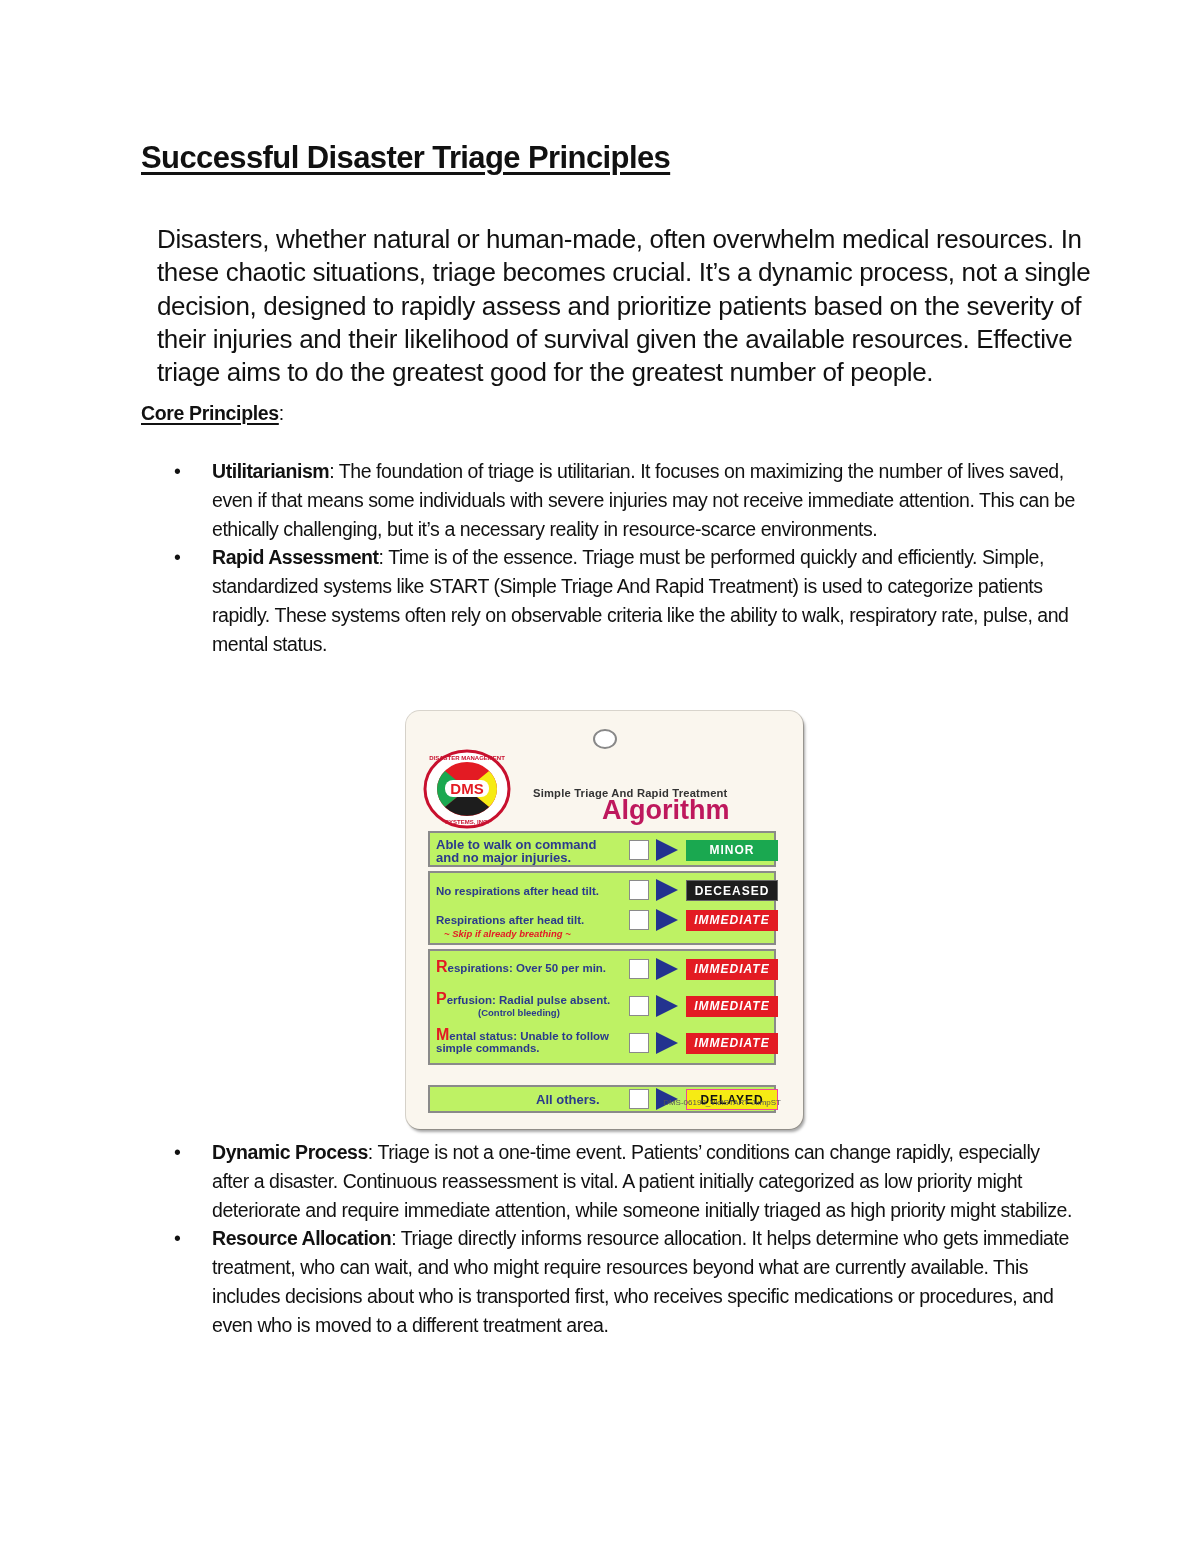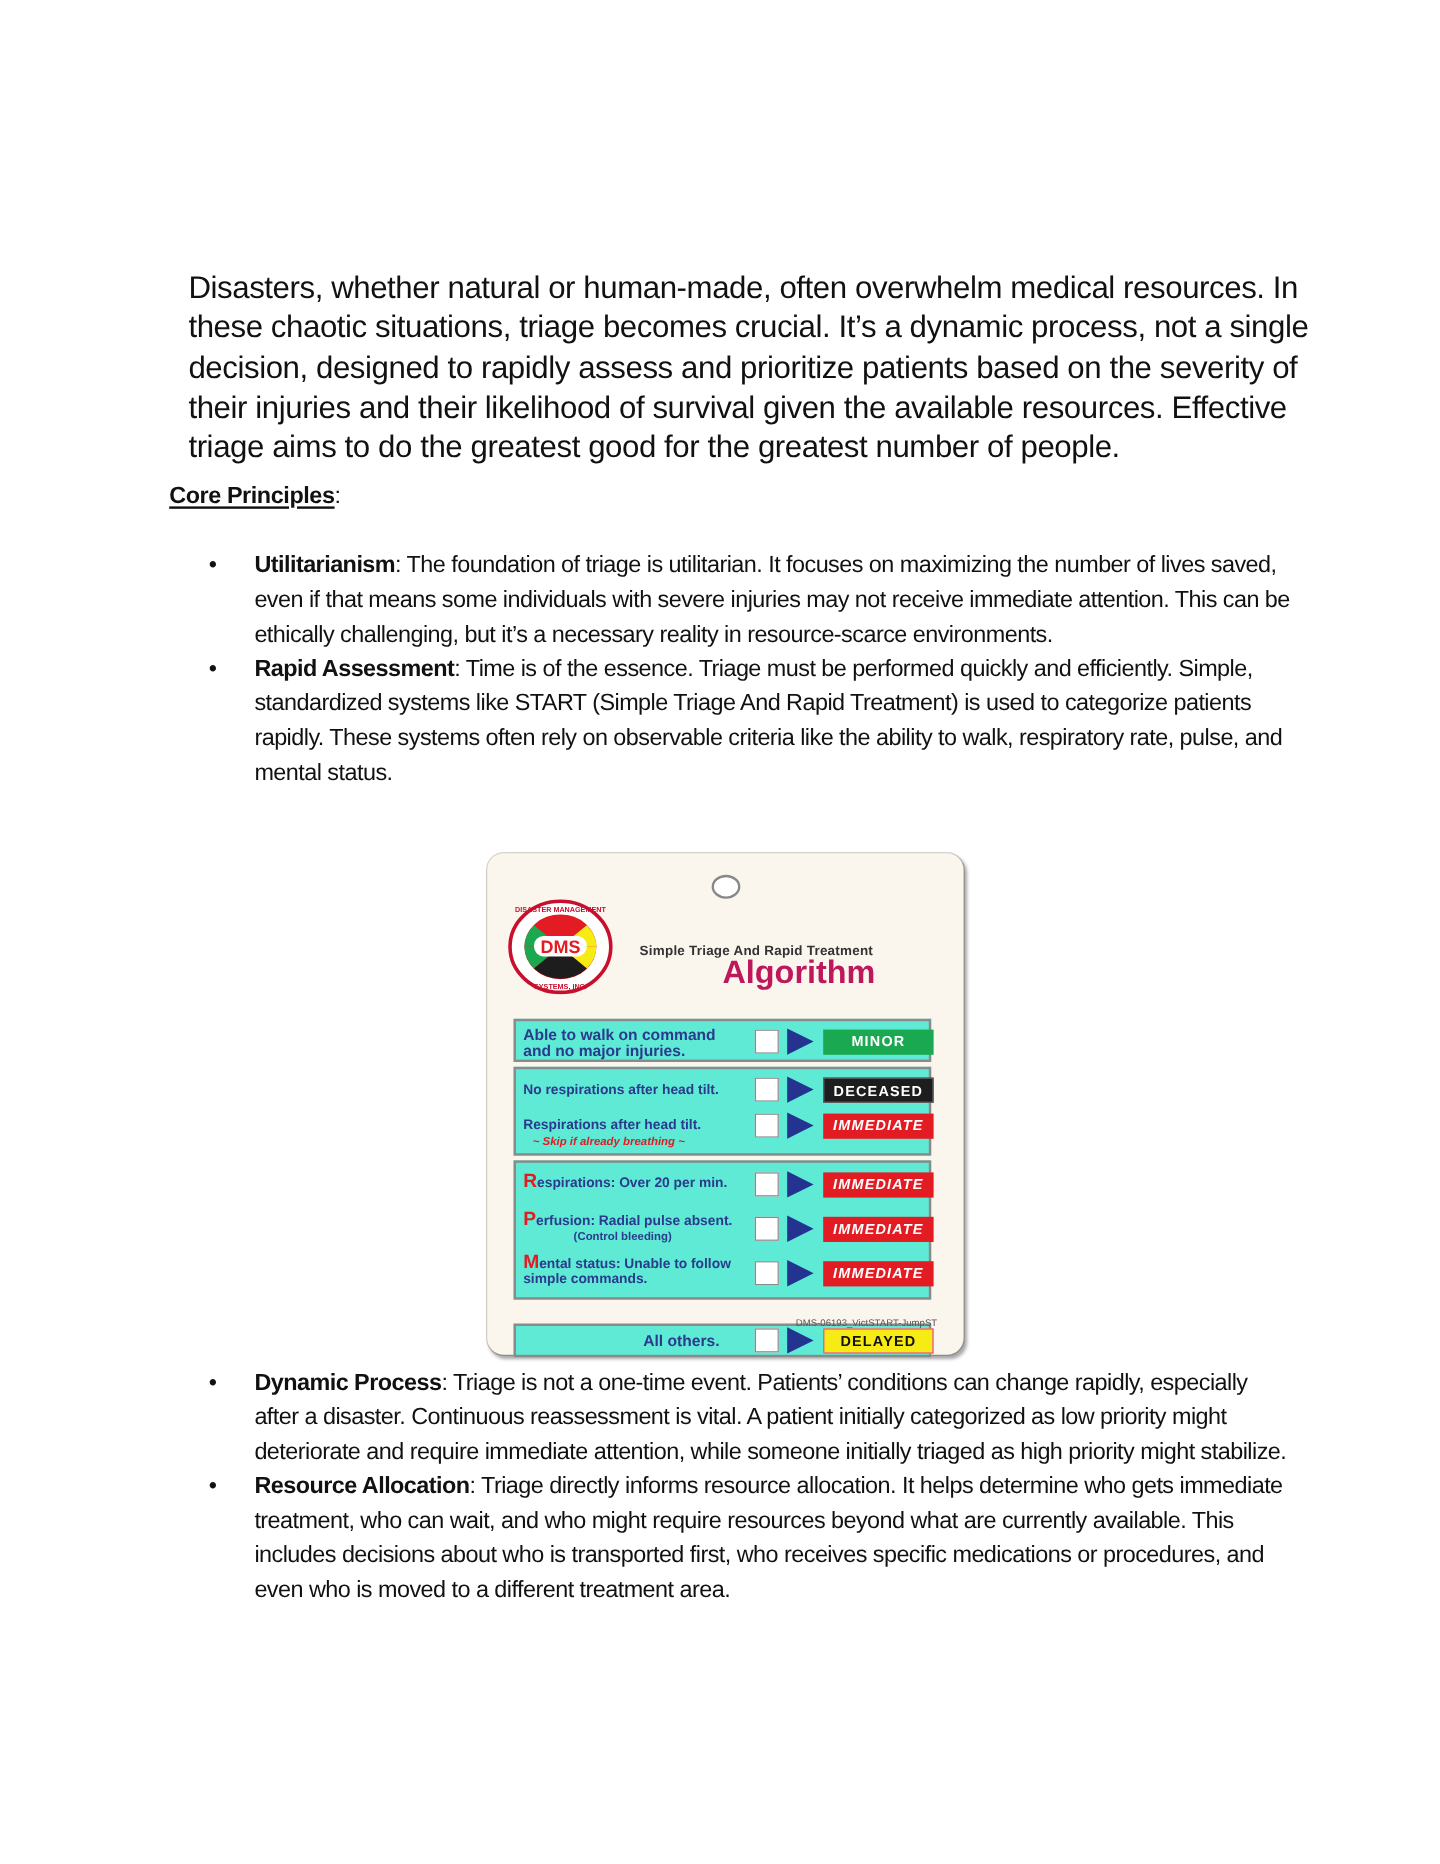--- a/index.html
+++ b/index.html
@@ -35,22 +35,22 @@
           border: 2px solid #888; border-radius: 50%; background: #fff; }
   .logo { position: absolute; left: 17px; top: 38px; width: 88px; height: 80px; }
   .start-title { position: absolute; left: 127px; top: 37px; margin: 0; color: #e31b23;
                  font-family: "Liberation Sans", sans-serif; font-weight: bold; font-size: 40px;
                  letter-spacing: 1px; line-height: 44px; }
   .start-sub { position: absolute; left: 127px; top: 76px; font-size: 11.2px; font-weight: bold;
                color: #333; letter-spacing: 0.2px; }
   .start-algo { position: absolute; left: 196px; top: 84px; font-size: 27px; font-weight: bold;
                 color: #be185d; }
 
-  .box { position: absolute; left: 22px; width: 348px; background: #5eead4;
-         border: 2px solid #8a8a8a; box-sizing: border-box; margin-top: 18px; }
+  .box { position: absolute; left: 22px; width: 348px; background: #bef264;
+         border: 2px solid #8a8a8a; box-sizing: border-box; }
   .row { position: absolute; left: 0; width: 100%; }
   .lbl { position: absolute; left: 6px; color: #2b3a8c; font-weight: bold; font-size: 11.5px; line-height: 12px; }
   .lbl.big { font-size: 13px; line-height: 13px; }
   .lbl .cap { color: #e31b23; font-size: 16px; }
   .lbl .note { display: block; color: #e31b23; font-style: italic; font-size: 9.5px; margin-left: 8px; margin-top: 2px; }
   .lbl .sub { display: block; font-size: 9.5px; margin-left: 42px; margin-top: 1px; }
   .chk { position: absolute; left: 199px; width: 20px; height: 20px; background: #fff;
          border: 1.5px solid #8a8a8a; box-sizing: border-box; }
   .arrow { position: absolute; left: 226px; width: 0; height: 0;
            border-top: 11px solid transparent; border-bottom: 11px solid transparent;
@@ -61,20 +61,21 @@
   .tag.deceased { background: #1d1d1d; border: 1px solid #666; }
   .tag.immediate { background: #e31b23; font-style: italic; }
   .tag.delayed { background: #f6eb14; color: #111; border: 1px solid #ec4899; }
   .code { position: absolute; right: 22px; bottom: 22px; font-size: 8px; color: #555; }
 </style>
 </head>
 <body>
 
 <div class="page">
 
+  <h1 class="title">Successful Disaster Triage Principles</h1>
 
   <p class="intro">Disasters, whether natural or human-made, often overwhelm medical resources. In these chaotic situations, triage becomes crucial. It’s a dynamic process, not a single decision, designed to rapidly assess and prioritize patients based on the severity of their injuries and their likelihood of survival given the available resources. Effective triage aims to do the greatest good for the greatest number of people.</p>
 
   <p class="core"><u>Core Principles</u><span>:</span></p>
 
   <ul class="bullets b1">
     <li>
       <span class="dot">•</span>
       <b>Utilitarianism</b><span>: The foundation of triage is utilitarian. It focuses on maximizing the number of lives saved, even if that means some individuals with severe injuries may not receive immediate attention. This can be ethically challenging, but it’s a necessary reality in resource-scarce environments.</span>
     </li>
@@ -123,21 +124,21 @@
       <div class="row" style="top:37px;">
         <div class="lbl" style="top:4px;"><span>Respirations after head tilt.</span><span class="note">~ Skip if already breathing ~</span></div>
         <div class="chk"></div>
         <div class="arrow" style="top:-1px;"></div>
         <div class="tag immediate">IMMEDIATE</div>
       </div>
     </div>
 
     <div class="box" style="top:238px;height:116px;">
       <div class="row" style="top:8px;">
-        <div class="lbl" style="top:2px;"><span class="cap">R</span><span>espirations: Over 20 per min.</span></div>
+        <div class="lbl" style="top:2px;"><span class="cap">R</span><span>espirations: Over 50 per min.</span></div>
         <div class="chk"></div>
         <div class="arrow" style="top:-1px;"></div>
         <div class="tag immediate">IMMEDIATE</div>
       </div>
       <div class="row" style="top:45px;">
         <div class="lbl" style="top:-3px;"><span class="cap">P</span><span>erfusion: Radial pulse absent.</span><span class="sub">(Control bleeding)</span></div>
         <div class="chk"></div>
         <div class="arrow" style="top:-1px;"></div>
         <div class="tag immediate">IMMEDIATE</div>
       </div>

